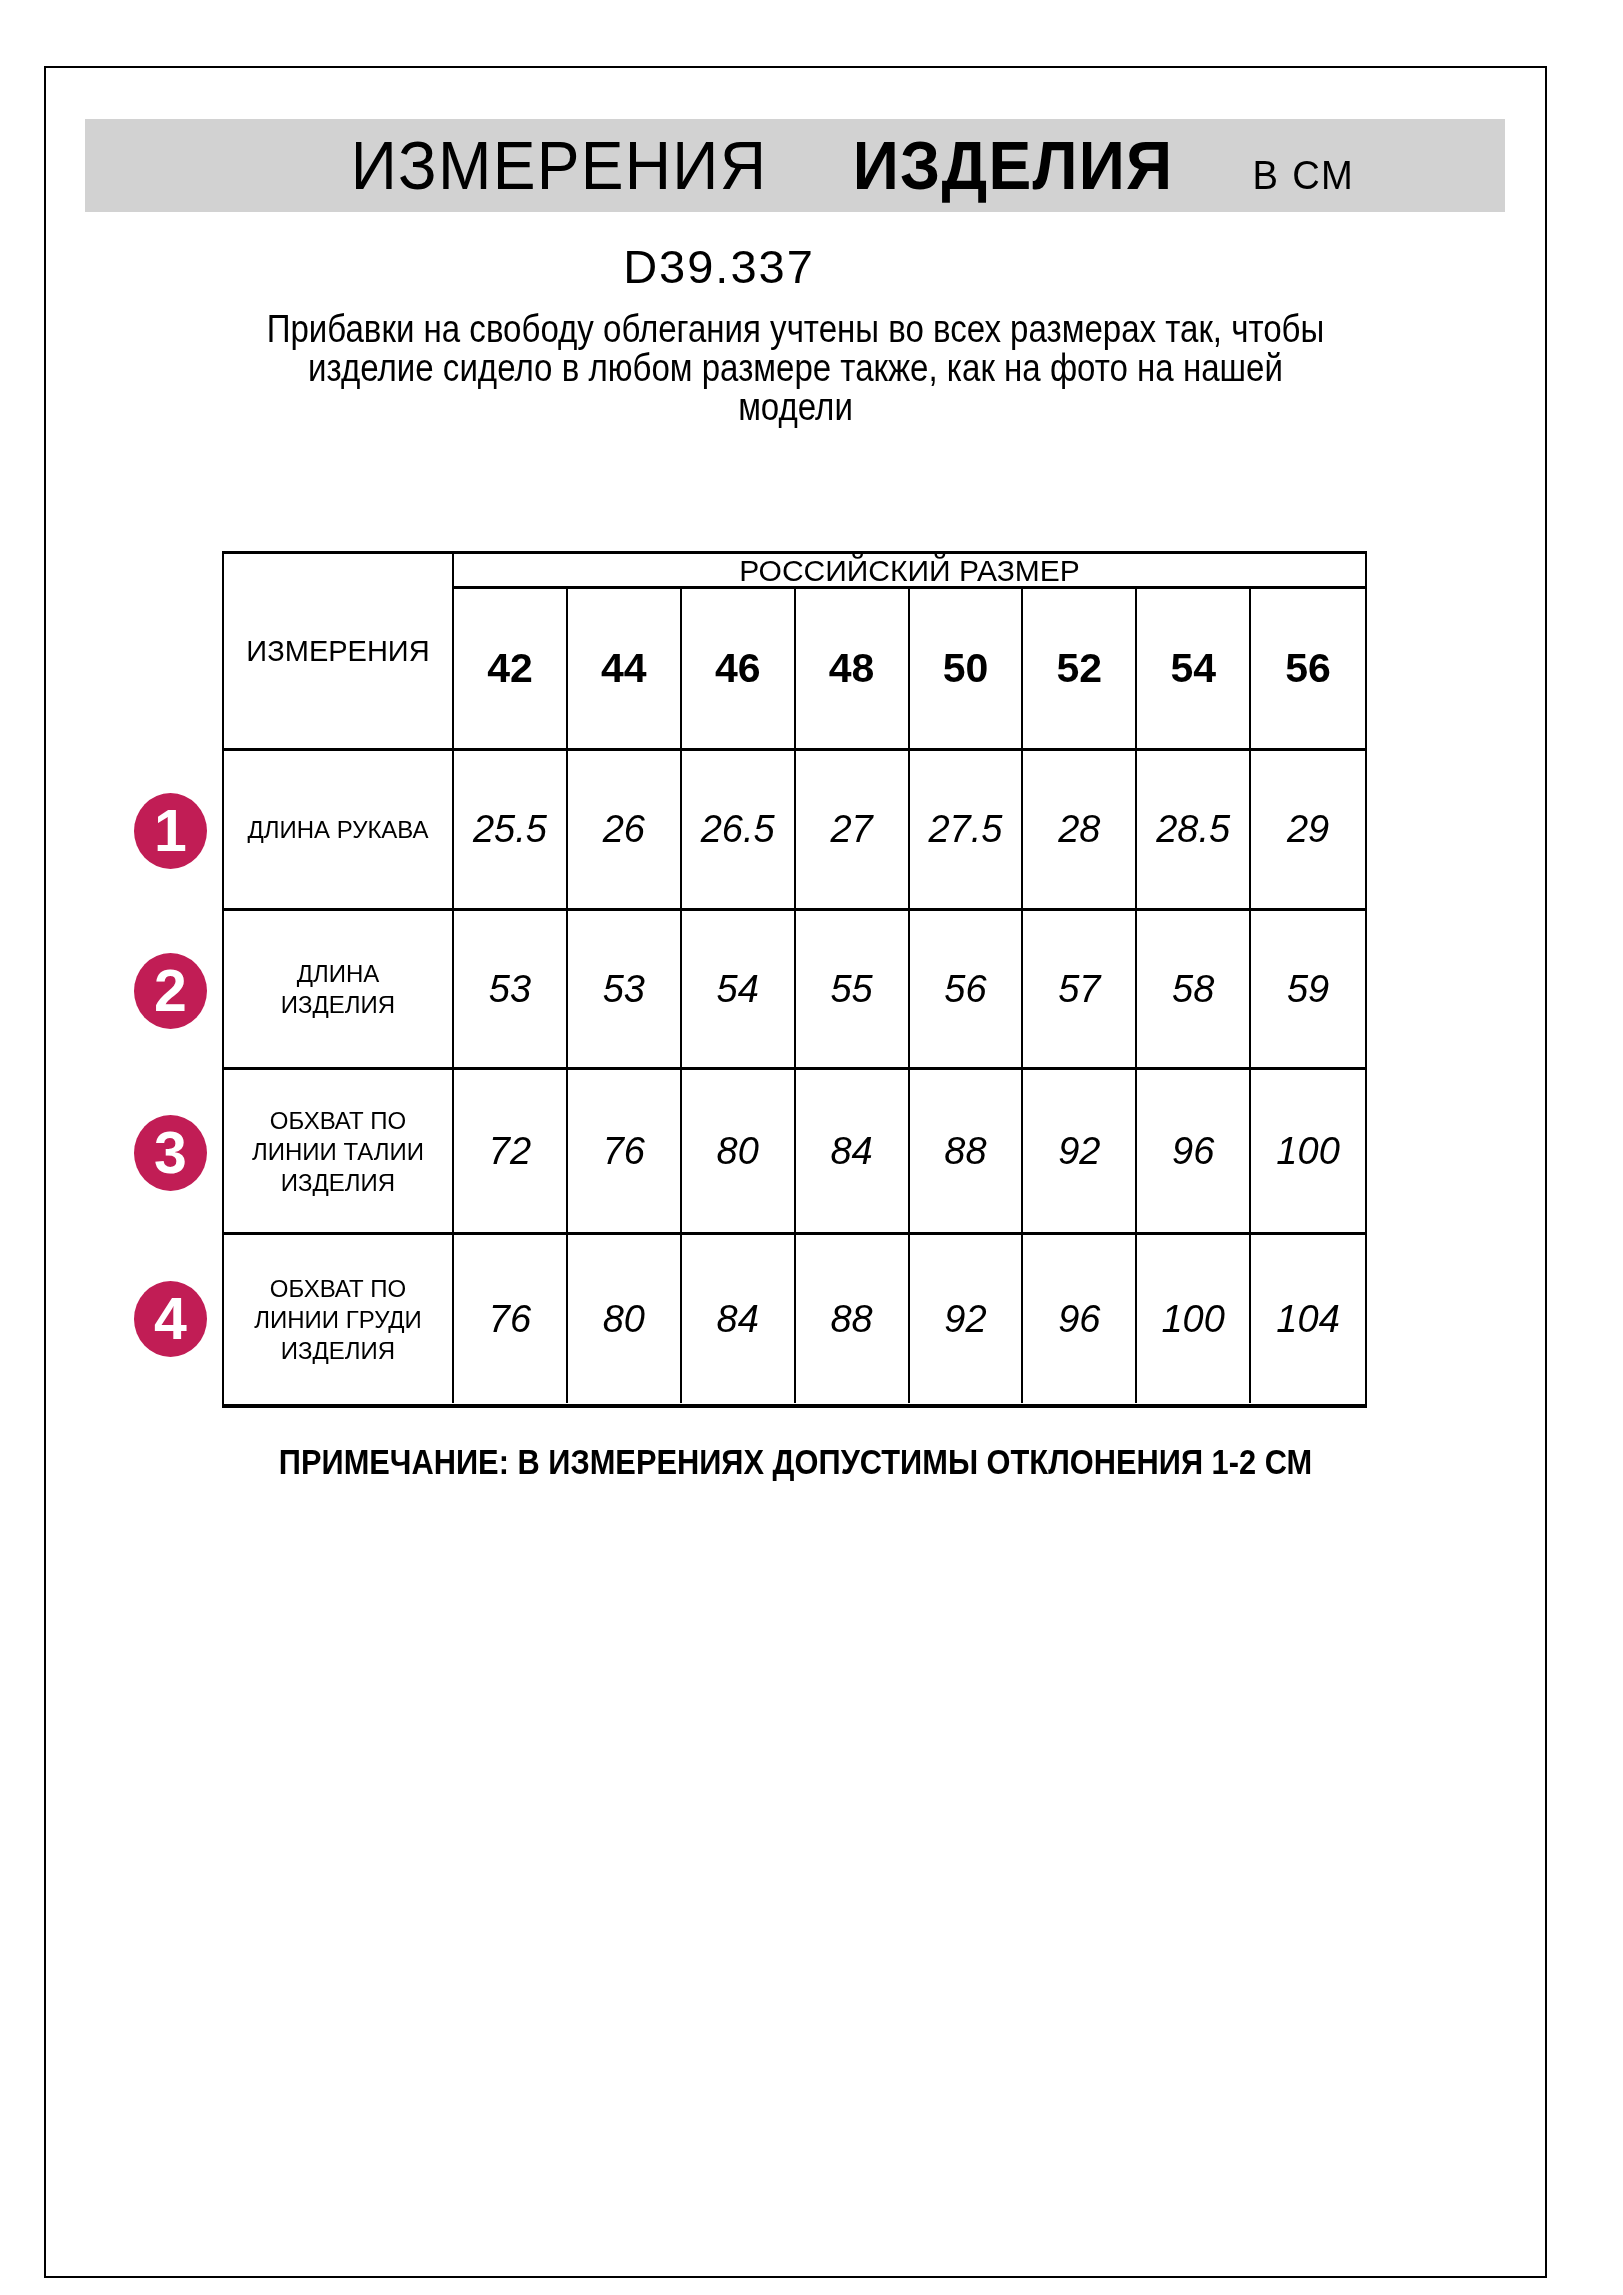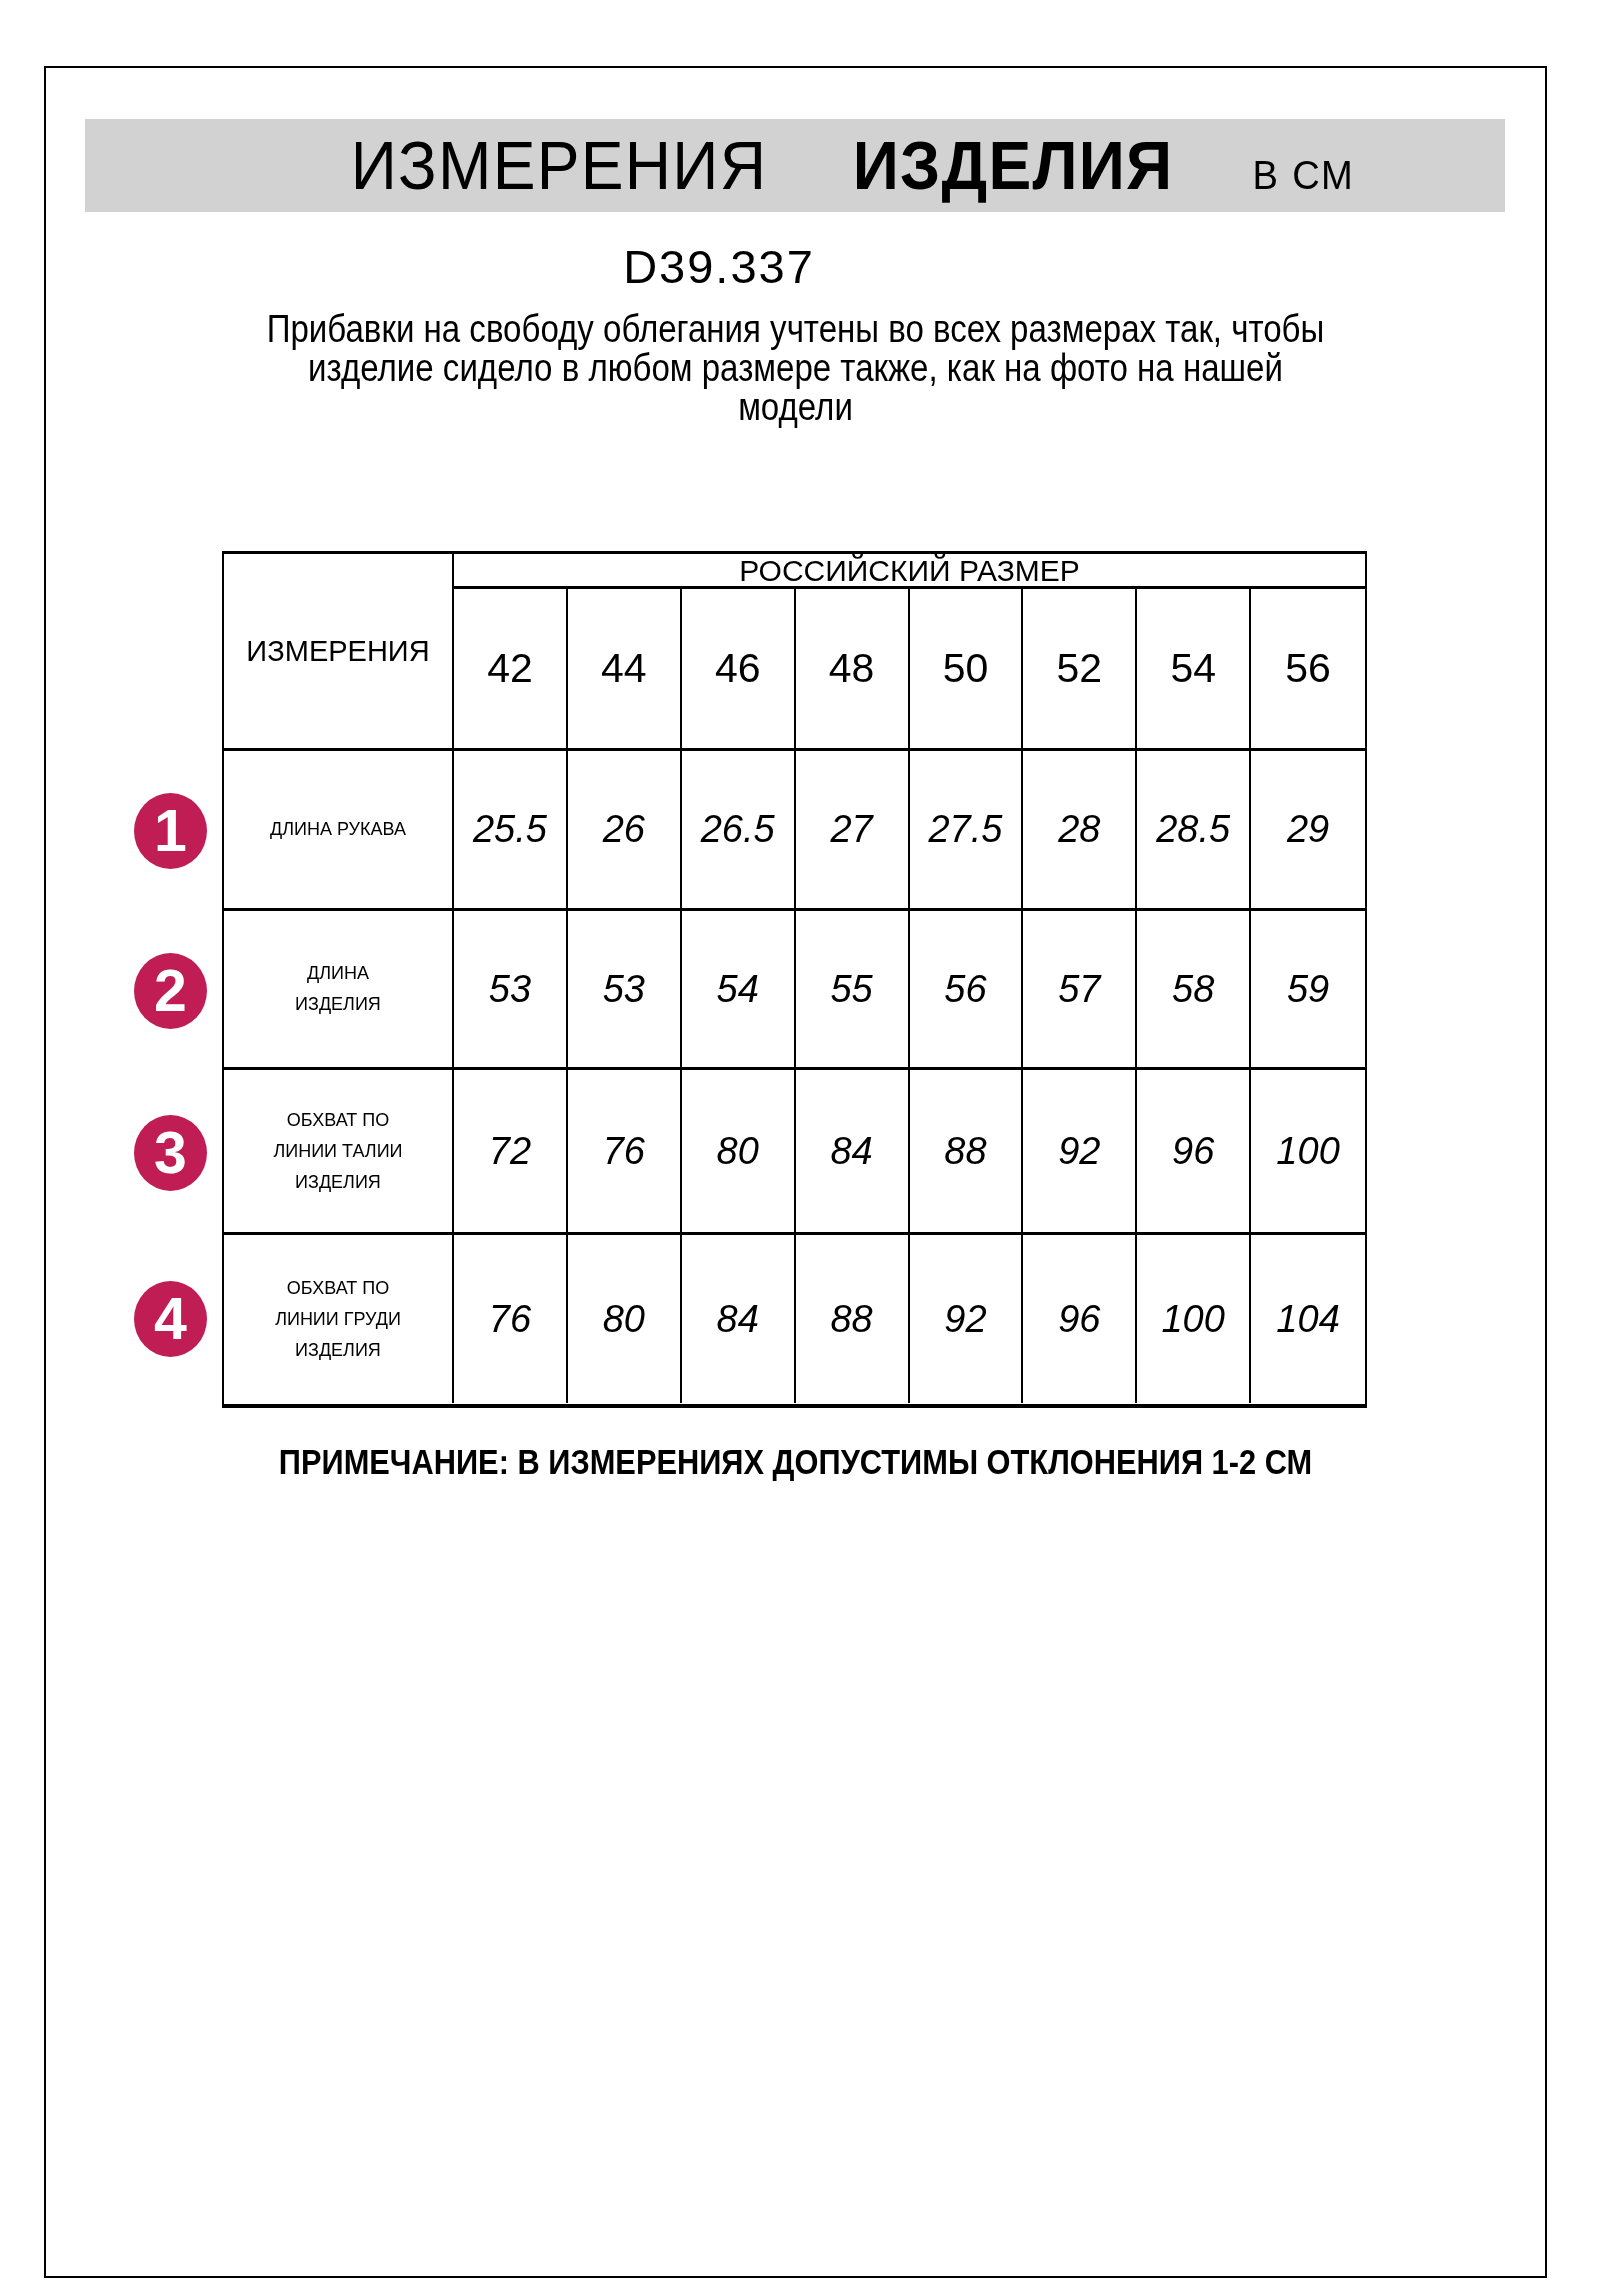--- a/index.html
+++ b/index.html
@@ -12,22 +12,22 @@
   .title-bold{font-size:69px;font-weight:700;margin-left:92px;letter-spacing:1.3px;}
   .title-units{font-size:41px;font-weight:400;margin-left:85px;letter-spacing:2px;}
   .article{position:absolute;left:44px;top:230px;width:1350px;text-align:center;font-size:47px;line-height:50px;letter-spacing:2px;}
   .intro{position:absolute;left:44px;top:298px;width:1503px;text-align:center;font-size:38px;line-height:39px;transform:scaleX(0.87);transform-origin:center;}
   .size-table{position:absolute;left:222px;top:539px;width:1145px;height:857px;box-sizing:border-box;border:2.6px solid #000;border-top-width:3.9px;border-bottom-width:4.6px;display:grid;grid-template-columns:230px repeat(8,1fr);grid-template-rows:35px 162px 160px 159px 165px 168px;}
   .cell{box-sizing:border-box;border-right:2.6px solid #000;border-bottom:3.9px solid #000;display:flex;align-items:center;justify-content:center;text-align:right;}
   .cell.last-col{border-right:none;}
   .cell.last-row{border-bottom:none;}
   .corner{grid-row:1/3;grid-column:1;font-size:29px;}
   .group{grid-row:1;grid-column:2/10;border-right:none;font-size:30px;line-height:31px;}
-  .size-hdr{font-size:41px;font-weight:400;}
-  .row-label{flex-direction:column;font-size:18px;line-height:31px;}
+  .size-hdr{font-size:41px;font-weight:700;}
+  .row-label{flex-direction:column;font-size:24px;line-height:31px;}
   .row-label span{display:block;}
   .val{font-size:38px;font-style:italic;}
   .circle{position:absolute;left:134px;width:73px;height:76px;border-radius:50%;background:#C11D55;color:#ffffff;display:flex;align-items:center;justify-content:center;font-size:59px;font-weight:700;}
   .c1{top:781px;} .c2{top:941px;} .c3{top:1103px;} .c4{top:1269px;}
   .note{position:absolute;left:44px;top:1427px;width:1503px;text-align:center;font-size:35px;font-weight:700;line-height:46px;transform:scaleX(0.88);transform-origin:center;}
 </style>
 </head>
 <body>
 
 <div class="page">

